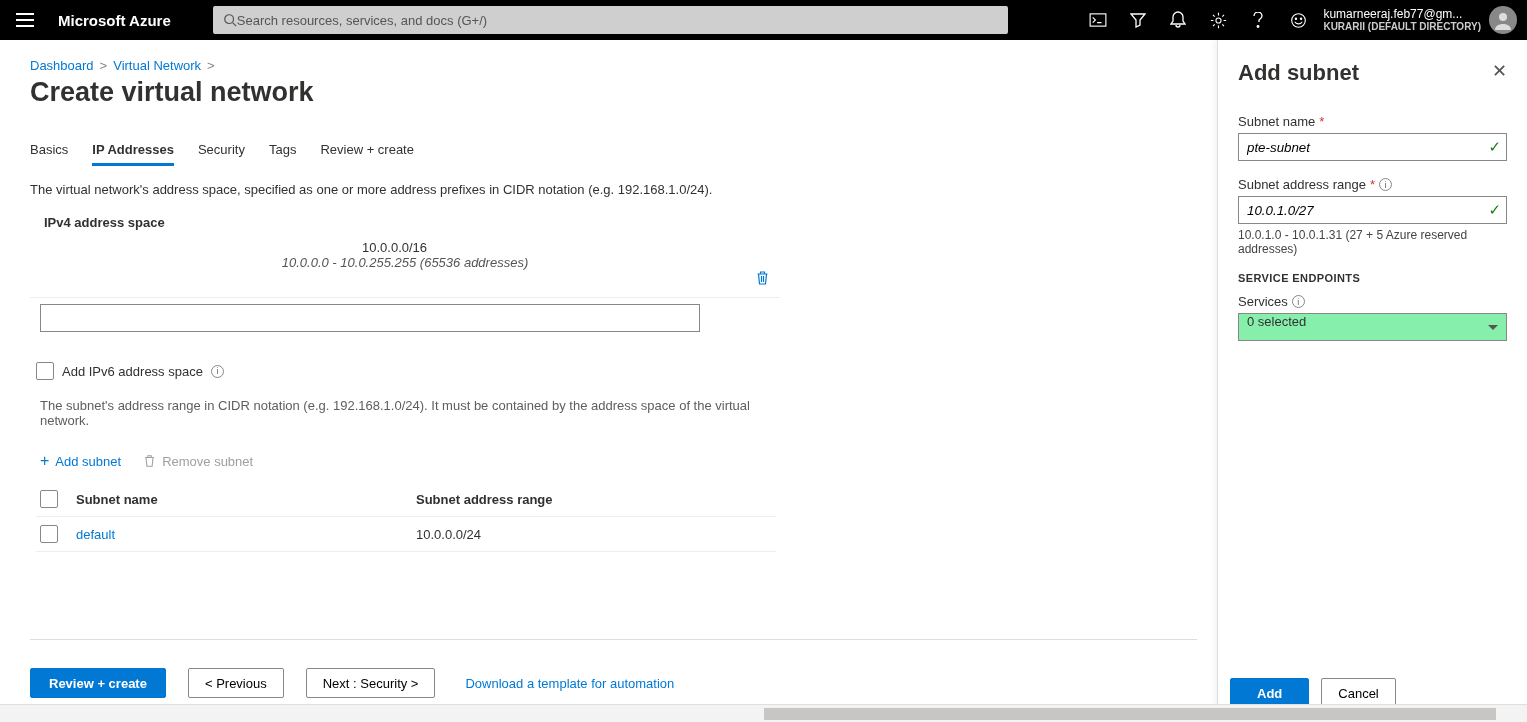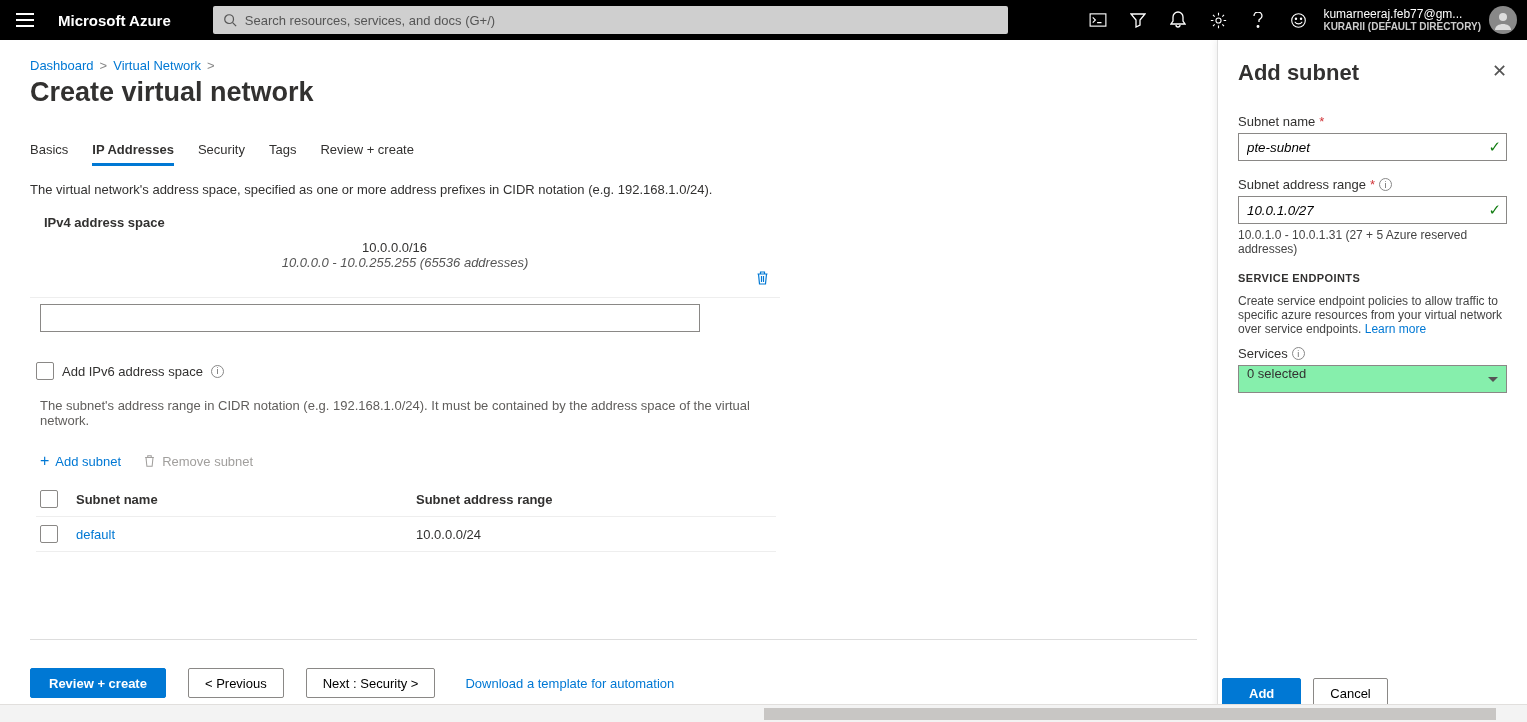--- a/index.html
+++ b/index.html
@@ -26,21 +26,20 @@
   .hamburger { width:18px; height:14px; display:flex; flex-direction:column; justify-content:space-between; cursor:pointer; margin-left:6px; margin-right:12px;}
   .hamburger span{background:#fff;height:2px;width:100%;}
   .brand { font-size:15px; font-weight:600; margin-right:30px;}
   .searchbox {
     flex: 0 0 795px;
     background: #cfcfcf;
     height: 28px;
     border-radius: 2px;
     display:flex; align-items:center;
     color:#555; padding:0 10px;
-    gap:8px;
   }
   .searchbox svg{color:#555;}
   .top-icons { margin-left:auto; display:flex; align-items:center; gap:2px;}
   .top-icons .ticon { width:38px; height:40px; display:flex;align-items:center;justify-content:center; cursor:pointer;}
   .userblock{ margin-left:4px;line-height:1.1; font-size:12px; padding-right:6px;}
   .userblock .dir{font-size:10px; color:#ccc;font-weight:bold;}
   .avatar{width:28px;height:28px;border-radius:50%;background:#888;display:flex;align-items:center;justify-content:center;}
 
   
   .main {
@@ -98,21 +97,21 @@
   .info-i{ width:13px;height:13px;border:1px solid #888;border-radius:50%;display:inline-flex;align-items:center;justify-content:center;font-size:9px;color:#666;}
   .valid-input{ position:relative;}
   .valid-input input{ width:100%; height:28px; border:1px solid #8a8886; padding:0 26px 0 8px;font-style:italic;}
   .valid-input .tick{ position:absolute; right:6px; top:5px; color:#107c10; font-size:15px;}
   .hint{ font-size:12px; color:#444; margin:4px 0 16px 0;}
   .sect-head{ font-size:11px; font-weight:700; letter-spacing:.4px; margin:12px 0 10px 0;}
   .smalltext{ font-size:12px; color:#444; margin-bottom:10px;}
   .smalltext a{ color:#0078d4; text-decoration:none;}
   .selectbox{ width:100%; height:28px; border:1px solid #8a8886; padding:0 24px 0 8px; background:#86efac; position:relative; display:flex; align-items:flex-start; cursor:pointer;}
   .selectbox::after{content:""; position:absolute; right:8px; top:11px; border:5px solid transparent; border-top-color:#555;}
-  .panel-footer{ position:absolute; bottom:14px; left:4px; display:flex; gap:12px;}
+  .panel-footer{ position:absolute; bottom:14px; left:12px; display:flex; gap:12px;}
 </style>
 </head>
 <body>
 
 <div class="topbar">
   <div class="hamburger">
       <span></span>
       <span></span>
       <span></span>
     </div>
@@ -271,23 +270,20 @@
       <span class="req">*</span>
     <span class="info-i">i</span>
   </div>
   <div class="valid-input">
     <input type="text" value="10.0.1.0/27" style="">
     <span class="tick">✓</span>
   </div>
   <div class="hint">10.0.1.0 - 10.0.1.31 (27 + 5 Azure reserved addresses)</div>
 
   <div class="sect-head">SERVICE ENDPOINTS</div>
-  <div class="smalltext">
-    <span>Create service endpoint policies to allow traffic to specific azure resources from your virtual network over service endpoints. </span><a>Learn more</a>
-  </div>
 
   <div class="field-label">
     <span>Services</span>
     <span class="info-i">i</span>
   </div>
   <div class="selectbox">
     <span>0 selected</span>
   </div>
 
   <div class="panel-footer">

